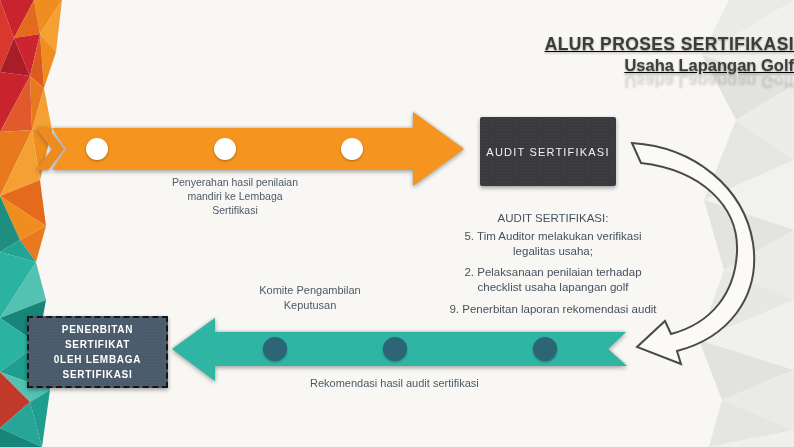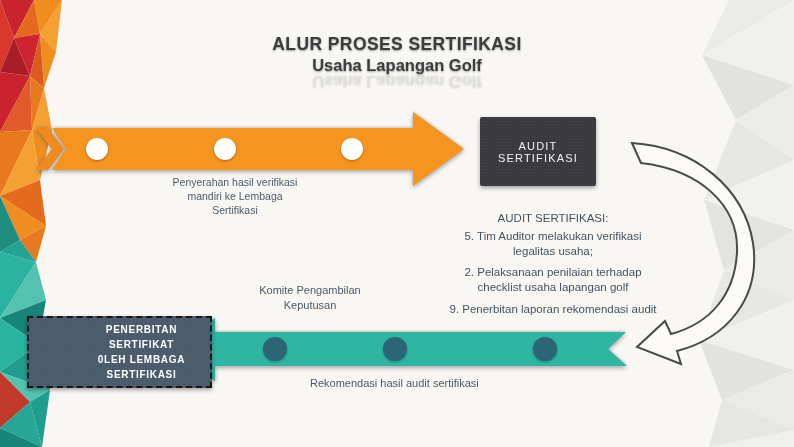--- a/index.html
+++ b/index.html
@@ -6,21 +6,21 @@
   .slide {
     position:relative; width:794px; height:447px; overflow:hidden;
     background:#F8F7F4;
     font-family:"Liberation Sans", "DejaVu Sans", sans-serif;
   }
   svg { display:block; }
   .deco { position:absolute; top:0; pointer-events:none; }
   .deco-left  { left:0; }
   .deco-right { right:0; }
 
-  .title-wrap { position:absolute; left:0; top:34px; width:100%; text-align:center; }
+  .title-wrap { position:absolute; left:0; top:34px; width:100%; text-align:right;text-decoration:underline; }
   .title-line1 {
     font-size:17.5px; font-weight:bold; letter-spacing:0.4px; color:#3c3c3c;
     text-shadow:0 1px 2px rgba(0,0,0,0.38);
   }
   .title-line2 {
     font-size:16.5px; font-weight:600; color:#3d3d3d;
     text-shadow:0 1px 2px rgba(0,0,0,0.35); margin-top:1px;
   }
   .title-reflection {
     font-size:16.5px; font-weight:600; color:#3d3d3d;
@@ -33,21 +33,21 @@
 
   .step-label {
     position:absolute; text-align:center; font-size:10.5px; line-height:1.32;
     color:#4C5A68; white-space:normal;
   }
   .step1 { left:24px;  top:176px; width:168px; }
   .step2 { left:170px; top:176px; width:130px; }
   .step3 { left:289px; top:176px; width:136px; }
 
   .audit-box {
-    position:absolute; left:480px; top:117px; width:116px; height:69px;
+    position:absolute; left:480px; top:117px; width:136px; height:69px;
     background:#3A393D;
     background-image:radial-gradient(rgba(255,255,255,0.05) 1px, transparent 1px);
     background-size:3px 3px;
     border-radius:2px;
     box-shadow:0 2px 4px rgba(0,0,0,0.35);
     display:flex; align-items:center; justify-content:center;
     color:#F2F2F2; font-size:11px; letter-spacing:1.2px; text-align:center;
   }
 
   .audit-detail { position:absolute; left:448px; top:212px; width:210px; text-align:center; color:#44525F; }
@@ -61,21 +61,21 @@
 
   .cert-box {
     position:absolute; left:27px; top:316px; width:137px; height:68px;
     background:#4A5B6B;
     background-image:radial-gradient(rgba(255,255,255,0.05) 1px, transparent 1px);
     background-size:3px 3px;
     border:2px dashed #161616;
     box-shadow:0 2px 4px rgba(0,0,0,0.35);
     display:flex; align-items:center; justify-content:center;
     color:#FFFFFF; font-size:10px; font-weight:bold; letter-spacing:0.7px;
-    text-align:center; line-height:1.5; white-space:pre-line;padding-left:44px;
+    text-align:center; line-height:1.5; white-space:pre-line;
   }
 </style>
 </head>
 <body>
 
 <div class="slide">
 
   <svg class="deco deco-left" width="64" height="447" viewBox="0 0 64 447">
     <polygon points="0,0 34,0 14,38" fill="#C9242E"></polygon>
     <polygon points="34,0 62,0 40,34" fill="#EF8E1E"></polygon>
@@ -160,21 +160,21 @@
       <circle cx="545" cy="349" r="12" fill="#2C6575"></circle>
     </g>
   </svg>
 
   <div class="title-wrap">
     <div class="title-line1">ALUR PROSES SERTIFIKASI</div>
     <div class="title-line2">Usaha Lapangan Golf</div>
     <div class="title-reflection">Usaha Lapangan Golf</div>
   </div>
 
-  <div class="step-label step2">Penyerahan hasil verifikasi mandiri ke Lembaga Sertifikasi</div>
+  <div class="step-label step2">Penyerahan hasil penilaian mandiri ke Lembaga Sertifikasi</div>
 
   <div class="audit-box">
     <span>AUDIT SERTIFIKASI</span>
   </div>
 
   <div class="audit-detail">
     <div class="audit-heading">AUDIT SERTIFIKASI:</div>
     <div class="audit-item">5. Tim Auditor melakukan verifikasi legalitas usaha;</div>
     <div class="audit-item">2. Pelaksanaan penilaian terhadap checklist usaha lapangan golf</div>
     <div class="audit-item">9. Penerbitan laporan rekomendasi audit</div>

